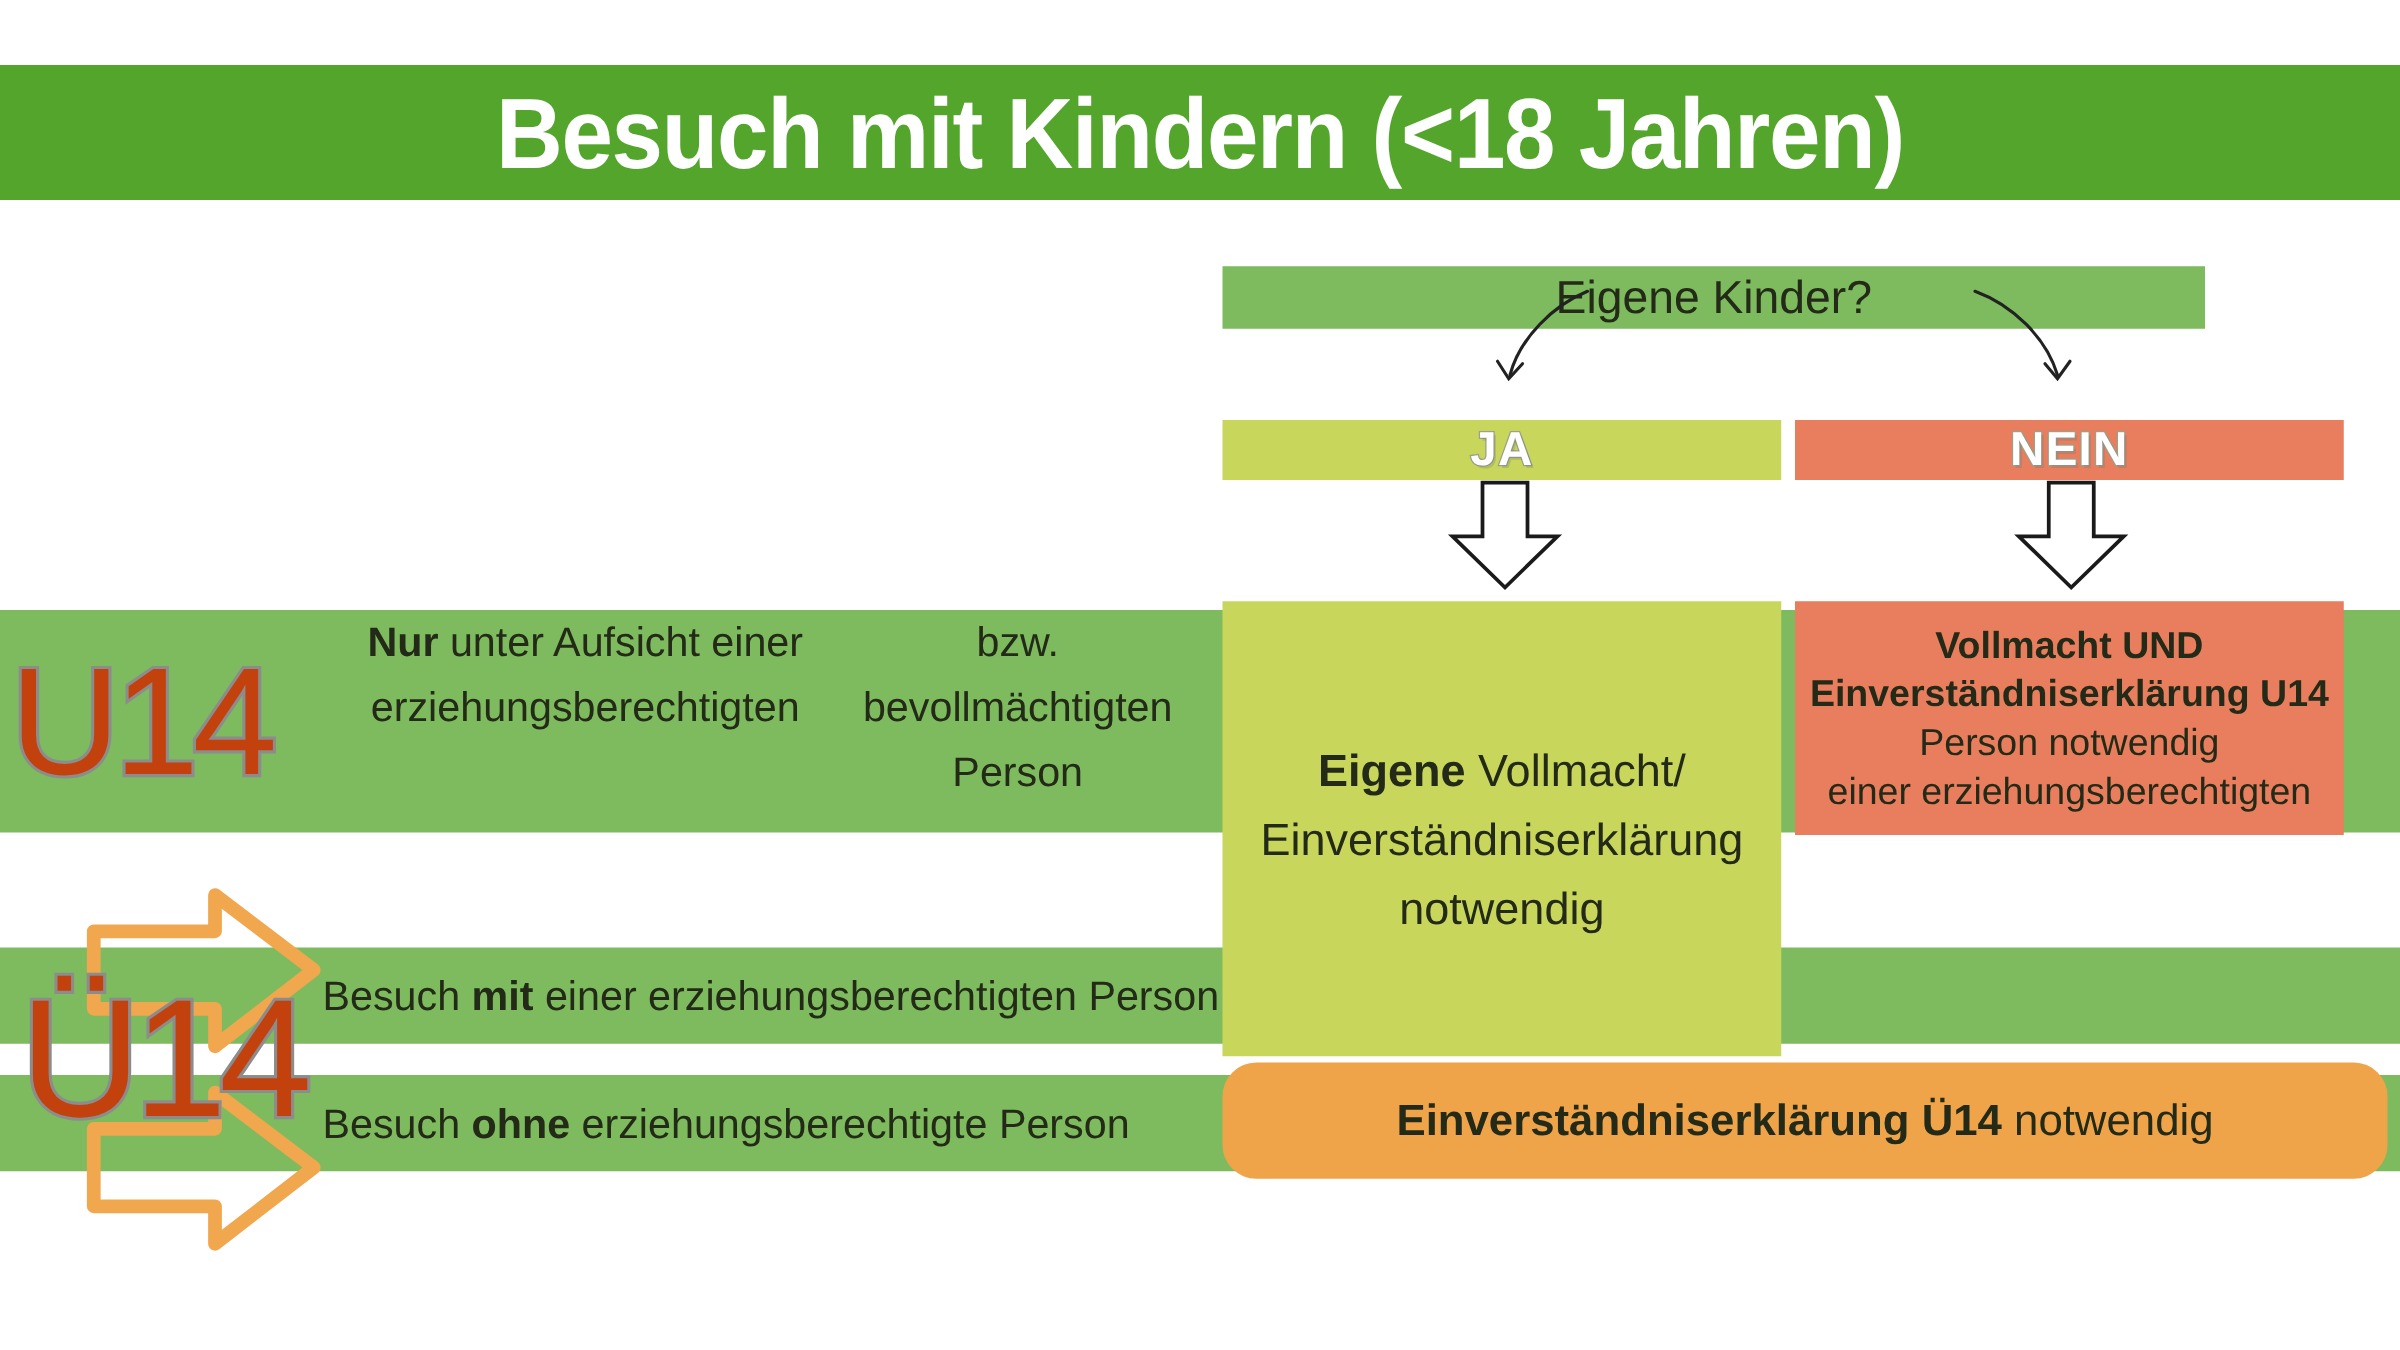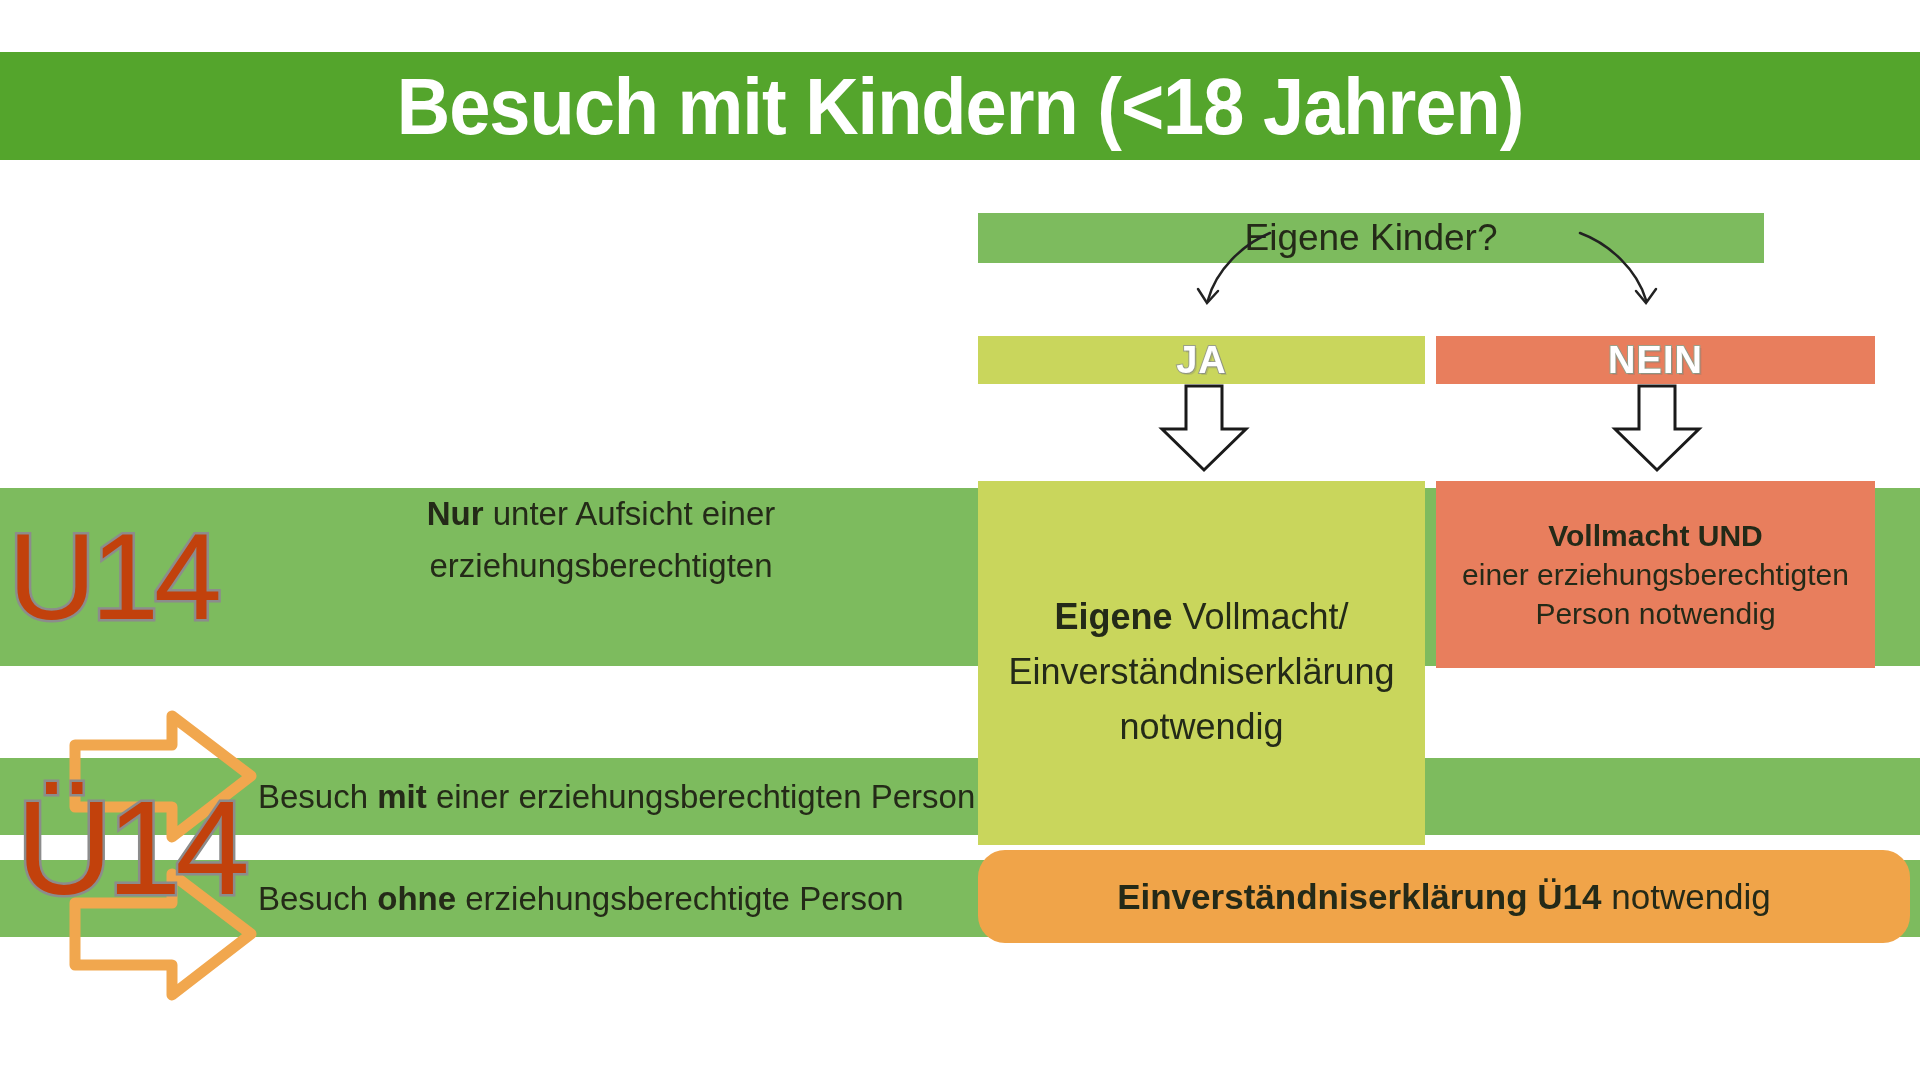--- a/index.html
+++ b/index.html
@@ -75,32 +75,34 @@
   <span>NEIN</span>
 </div>
 
 <div class="abs box box-yes">
   <div><b>Eigene</b><span> Vollmacht/</span></div>
   <div>Einverständniserklärung</div>
   <div>notwendig</div>
 </div>
 <div class="abs box box-no">
   <div><b>Vollmacht UND</b></div>
+  <div><b>Einverständniserklärung U14</b></div>
+  <div>Person notwendig</div>
   <div>einer erziehungsberechtigten</div>
-  <div>Person notwendig</div>
 </div>
 <div class="abs bar-orange">
   <span><b>Einverständniserklärung Ü14</b><span> notwendig</span></span>
 </div>
 
 <div class="abs bigword u14word">U14</div>
 <div class="abs bigword ue14word">Ü14</div>
 
 <div class="abs ruletext">
   <div><span><b>Nur</b><span> unter Aufsicht einer erziehungsberechtigten</span></span></div>
+  <div>bzw.  bevollmächtigten Person</div>
 </div>
 <div class="abs rowtext mit">
   <span><span>Besuch </span><b>mit</b><span> einer erziehungsberechtigten Person</span></span>
 </div>
 <div class="abs rowtext ohne">
   <span><span>Besuch </span><b>ohne</b><span> erziehungsberechtigte Person</span></span>
 </div>
 
 <svg class="overlay" viewBox="0 0 1920 1080">
 

